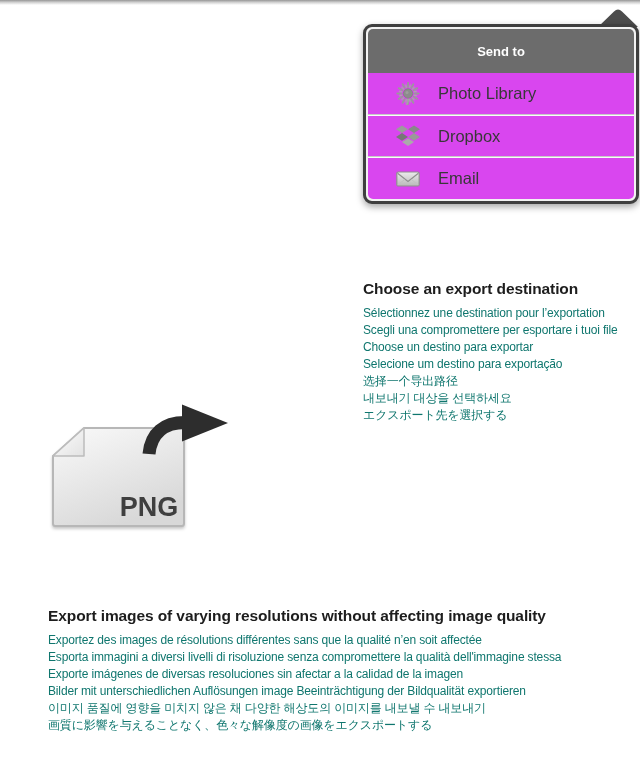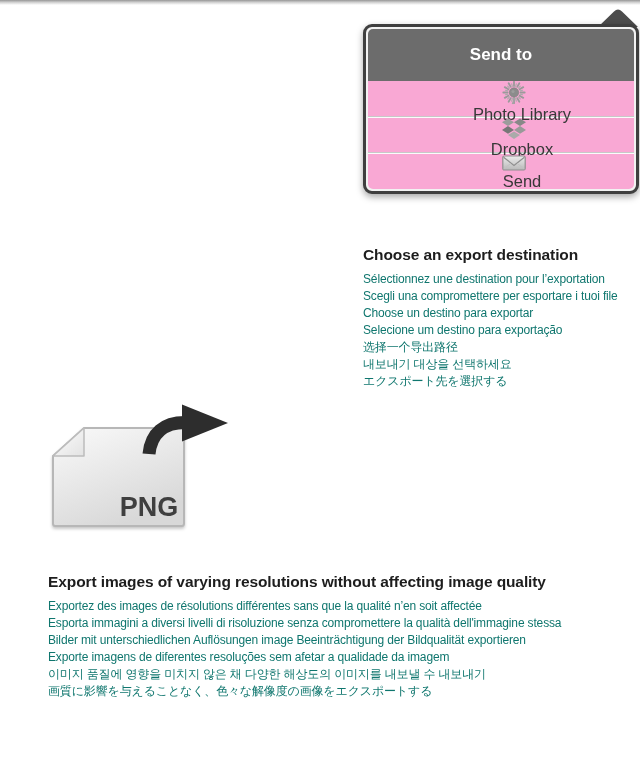--- a/index.html
+++ b/index.html
@@ -16,41 +16,42 @@
 
   
   .popup-arrow { position:absolute; left:596px; top:8px; }
   .popup {
     position:absolute; left:363px; top:24px; width:276px;
     border:3px solid #3f3f3f; border-radius:9px;
     background:#f2f2f2; padding:2px;
     box-shadow:0 3px 7px rgba(0,0,0,0.35);
   }
   .popup-header {
-    height:52px; background:#6c6c6c; border-radius:5px 5px 0 0;
+    height:44px; background:#6c6c6c; border-radius:5px 5px 0 0;
     display:flex; align-items:center; justify-content:center;
-    color:#ffffff; font-size:17px; font-weight:bold;
+    color:#ffffff; font-size:13px; font-weight:bold;
   }
   .popup-row {
-    height:36px; background:#f9a8d4;
-    display:flex; align-items:center; padding-left:26px;flex-direction:column;
+    height:42px; background:#d946ef;
+    display:flex; align-items:center; padding-left:26px;
   }
   .popup-row + .popup-row { border-top:1px solid #fbfbfb; }
   .popup-row.sep { border-bottom:1px solid #c8c8c8; }
   .popup-row:last-child { border-radius:0 0 5px 5px; }
   .row-icon { width:28px; display:flex; justify-content:center; align-items:center; }
   .row-label { margin-left:16px; font-size:16.5px; color:#383838; }
 
   
   .choose-block { position:absolute; left:363px; top:245px; width:277px; }
   .export-block { position:absolute; left:48px;  top:572px; width:590px; }
   .block-heading {
     font-size:15.5px; font-weight:700; color:#1d1d1d;
     letter-spacing:-0.1px; white-space:nowrap; line-height:20px;
     margin-bottom:6px;
+    margin-top:34px;
   }
   .trans-line {
     font-size:12px; line-height:17px; color:#0f766e;
     letter-spacing:-0.15px; white-space:nowrap;
   }
 
   
   .png-graphic { position:absolute; left:45px; top:402px; }
   .file-shadow { filter:drop-shadow(0 2px 1.5px rgba(0,0,0,0.22)); }
 </style>
@@ -127,21 +128,21 @@
             <linearGradient id="envGrad" x1="0" y1="0" x2="0" y2="1">
               <stop offset="0" stop-color="#ececec"></stop>
               <stop offset="1" stop-color="#b9b9b9"></stop>
             </linearGradient>
           </defs>
           <rect x="0.8" y="2" width="22.4" height="14" rx="1.5" fill="url(#envGrad)" stroke="#8f8f8f" stroke-width="1.2"></rect>
           <path d="M1.6,3.2 L12,11.4 L22.4,3.2" fill="none" stroke="#8f8f8f" stroke-width="1.2"></path>
           <path d="M1.6,14.9 L8.6,9.6 M22.4,14.9 L15.4,9.6" fill="none" stroke="#c2c2c2" stroke-width="1"></path>
         </svg>
       </span>
-      <span class="row-label">Send</span>
+      <span class="row-label">Email</span>
     </div>
   </div>
 
   <div class="choose-block">
     <div class="block-heading">Choose an export destination</div>
     <div class="trans-line">Sélectionnez une destination pour l’exportation</div>
     <div class="trans-line">Scegli una compromettere per esportare i tuoi file</div>
     <div class="trans-line">Choose un destino para exportar</div>
     <div class="trans-line">Selecione um destino para exportação</div>
     <div class="trans-line">选择一个导出路径</div>
@@ -169,19 +170,19 @@
     <g>
       <path d="M104,52 C106,31 119,20.5 140,20.5" fill="none" stroke="#2d2d2d" stroke-width="13"></path>
       <path d="M137,2.5 L183,21 L137,39.5 Z" fill="#2d2d2d"></path>
     </g>
   </svg>
 
   <div class="export-block">
     <div class="block-heading">Export images of varying resolutions without affecting image quality</div>
     <div class="trans-line">Exportez des images de résolutions différentes sans que la qualité n’en soit affectée</div>
     <div class="trans-line">Esporta immagini a diversi livelli di risoluzione senza compromettere la qualità dell'immagine stessa</div>
+    <div class="trans-line">Exporte imágenes de diversas resoluciones sin afectar a la calidad de la imagen</div>
     <div class="trans-line">Bilder mit unterschiedlichen Auflösungen image Beeinträchtigung der Bildqualität exportieren</div>
-    <div class="trans-line">Exporte imagens de diferentes resoluções sem afetar a qualidade da imagem</div>
     <div class="trans-line">이미지 품질에 영향을 미치지 않은 채 다양한 해상도의 이미지를 내보낼 수 내보내기</div>
     <div class="trans-line">画質に影響を与えることなく、色々な解像度の画像をエクスポートする</div>
   </div>
 
 </div>
 
 </body></html>

